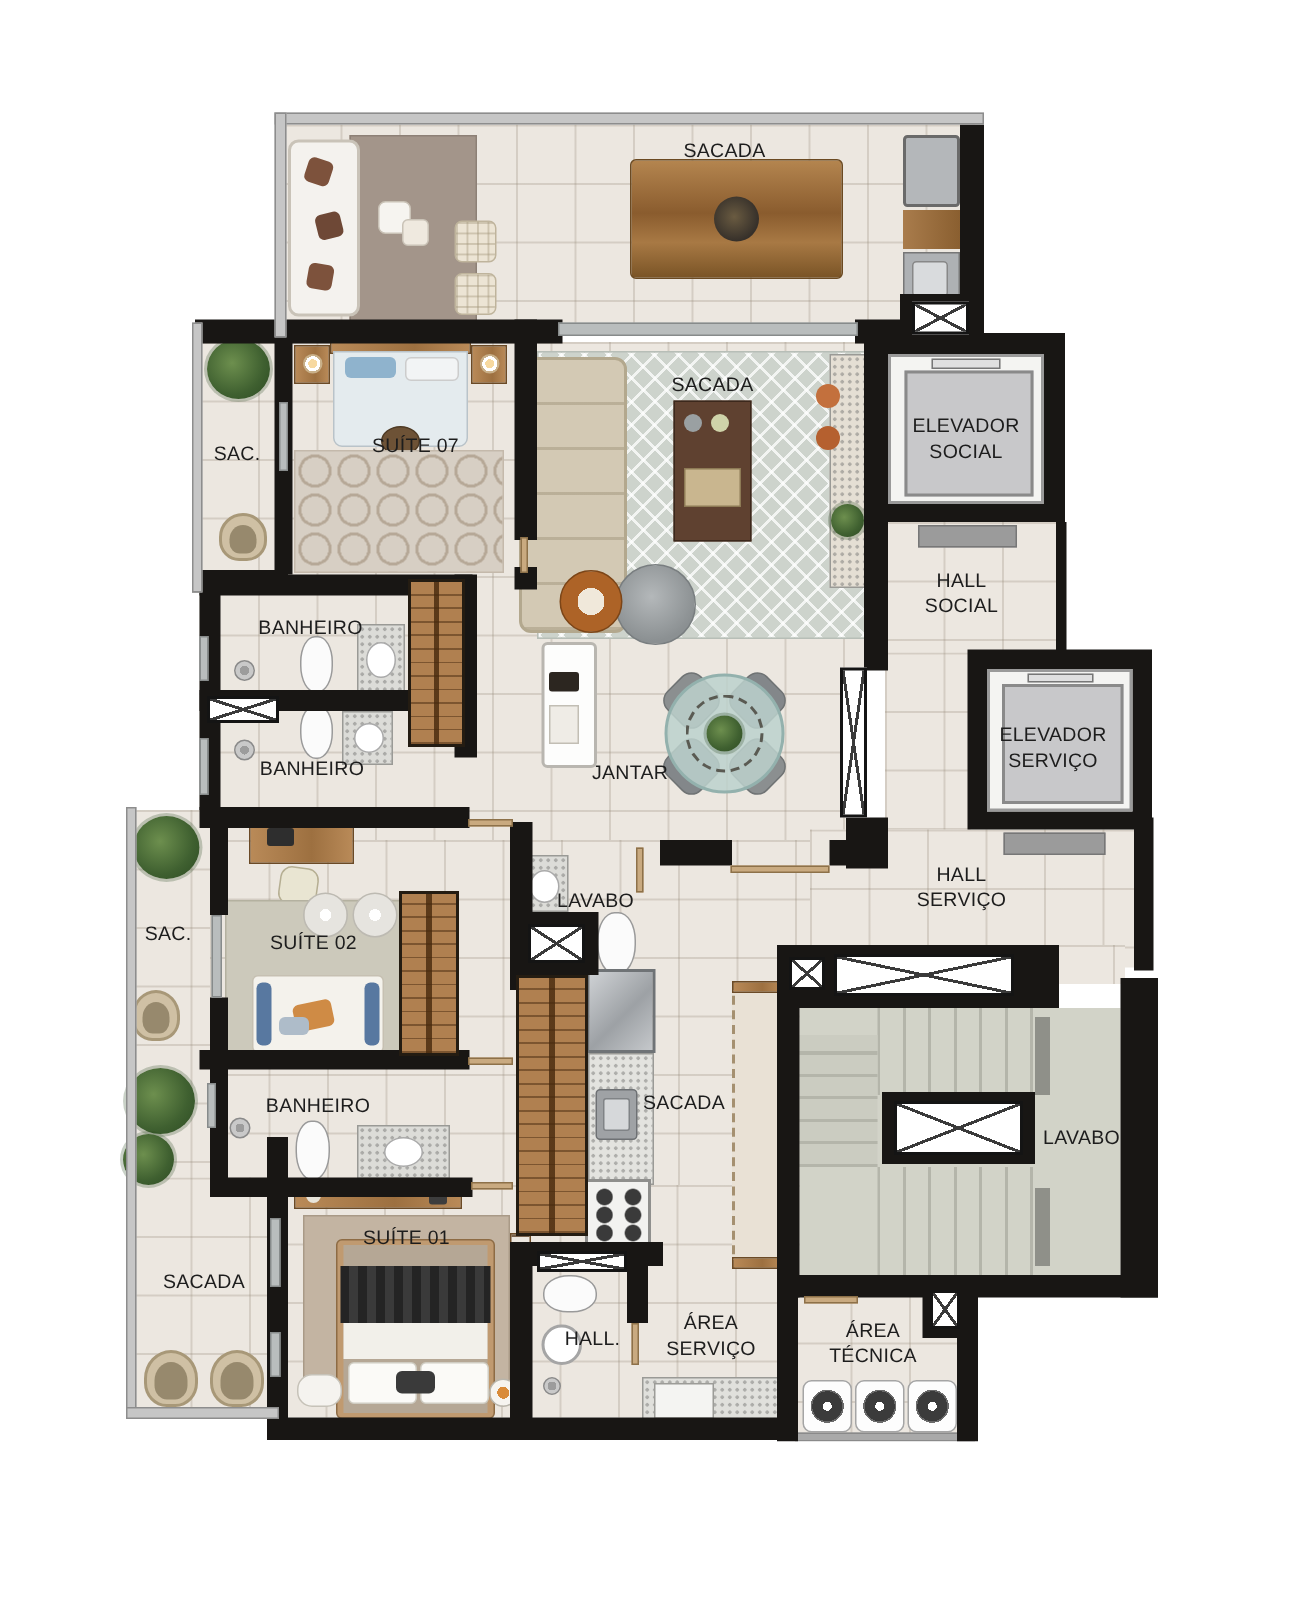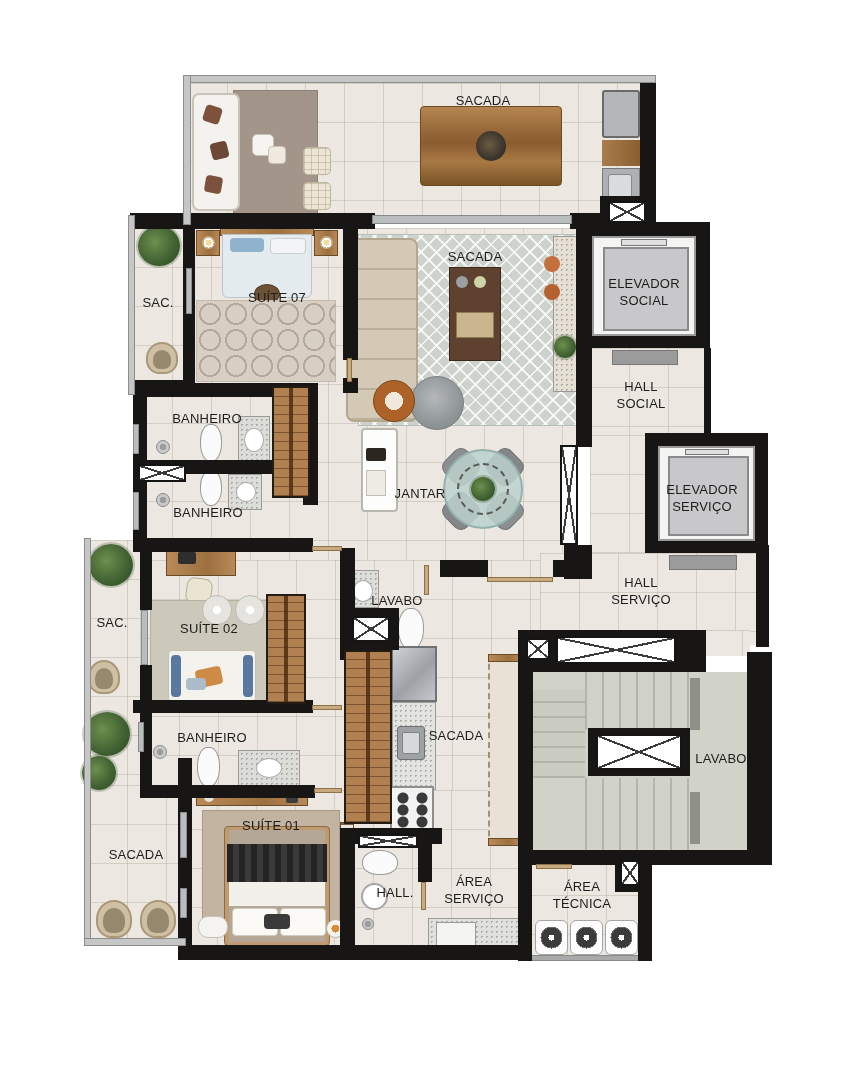--- a/index.html
+++ b/index.html
@@ -310,21 +310,21 @@
   <div class="door" style="left:536px;top:864px;width:36px;height:5px"></div>
 
   <div class="lbl" style="left:483px;top:101px">SACADA</div>
   <div class="lbl" style="left:158px;top:303px">SAC.</div>
   <div class="lbl" style="left:277px;top:298px">SUÍTE 07</div>
   <div class="lbl" style="left:475px;top:257px">SACADA</div>
   <div class="lbl" style="left:644px;top:293px">ELEVADOR
 SOCIAL</div>
   <div class="lbl" style="left:207px;top:419px">BANHEIRO</div>
   <div class="lbl" style="left:208px;top:513px">BANHEIRO</div>
-  <div class="lbl" style="left:420px;top:494px">JANTAR</div>
+  <div class="lbl" style="left:420px;top:516px">JANTAR</div>
   <div class="lbl" style="left:641px;top:396px">HALL
 SOCIAL</div>
   <div class="lbl" style="left:702px;top:499px">ELEVADOR
 SERVIÇO</div>
   <div class="lbl" style="left:641px;top:592px">HALL
 SERVIÇO</div>
   <div class="lbl" style="left:112px;top:623px">SAC.</div>
   <div class="lbl" style="left:209px;top:629px">SUÍTE 02</div>
   <div class="lbl" style="left:397px;top:601px">LAVABO</div>
   <div class="lbl" style="left:212px;top:738px">BANHEIRO</div>

